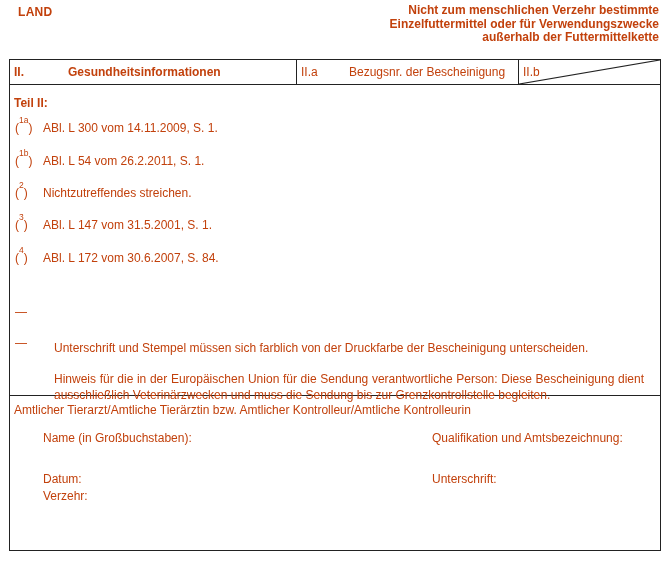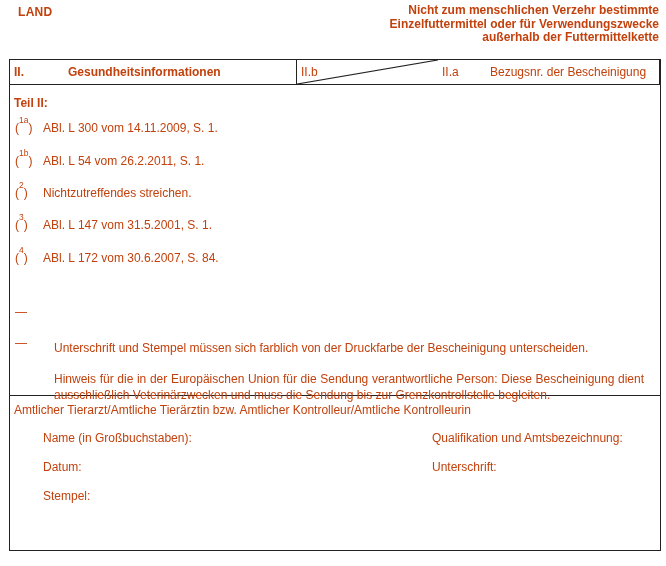--- a/index.html
+++ b/index.html
@@ -38,21 +38,21 @@
   sup { font-size:8.5px; position:relative; top:-4px; line-height:0; }
   .note-line { position:absolute; left:0; right:0; }
   .note-body {
     position:absolute; left:44px; right:16px;
     text-align:justify; line-height:15.5px; white-space:normal;margin-top:36px;
   }
   .sig-heading { position:absolute; left:4px; top:7px; white-space:nowrap; }
   .sig-label { position:absolute; white-space:nowrap; }
   .col-left { left:33px; }
   .col-right { left:422px; }
-  .r1 { top:35px; } .r2 { top:64px; } .r3 { top:93px; }
+  .r1 { top:35px; } .r2 { top:76px; } .r3 { top:93px; }
 </style>
 </head>
 <body>
 
 <div class="page">
 
   <div class="land">LAND</div>
 
   <div class="title-block">
     <span>Nicht zum menschlichen Verzehr bestimmte</span>
@@ -60,29 +60,29 @@
     <span>außerhalb der Futtermittelkette</span>
   </div>
 
   <div class="cert-table">
 
     <div class="header-row">
       <div class="hcell hc1">
         <span class="cell-num">II.</span>
         <span>Gesundheitsinformationen</span>
       </div>
+      <div class="hcell hc2">
+        <span class="cell-num">II.a</span>
+        <span>Bezugsnr. der Bescheinigung</span>
+      </div>
       <div class="hcell hc3">
         <span>II.b</span>
         <svg class="diag" viewBox="0 0 100 100" preserveAspectRatio="none">
           <line x1="0" y1="100" x2="100" y2="0" stroke="#222" stroke-width="1.2" vector-effect="non-scaling-stroke"></line>
         </svg>
-      </div>
-      <div class="hcell hc2">
-        <span class="cell-num">II.a</span>
-        <span>Bezugsnr. der Bescheinigung</span>
       </div>
     </div>
 
     <div class="body-cell">
 
       <div class="line part-title" style="top:11px">Teil II:</div>
 
       <div class="line" style="top:36px">
         <span class="marker"><span>(</span><sup>1a</sup><span>)</span></span>
         <span class="ltext">ABl. L 300 vom 14.11.2009, S. 1.</span>
@@ -119,18 +119,18 @@
       </div>
 
     </div>
 
     <div class="sig-cell">
       <div class="sig-heading">Amtlicher Tierarzt/Amtliche Tierärztin bzw. Amtlicher Kontrolleur/Amtliche Kontrolleurin</div>
       <div class="sig-label col-left r1">Name (in Großbuchstaben):</div>
       <div class="sig-label col-right r1">Qualifikation und Amtsbezeichnung:</div>
       <div class="sig-label col-left r2">Datum:</div>
       <div class="sig-label col-right r2">Unterschrift:</div>
-      <div class="sig-label col-left r3">Stempel:</div>
+      <div class="sig-label col-left r3">Verzehr:</div>
     </div>
 
   </div>
 
 </div>
 
 </body></html>

